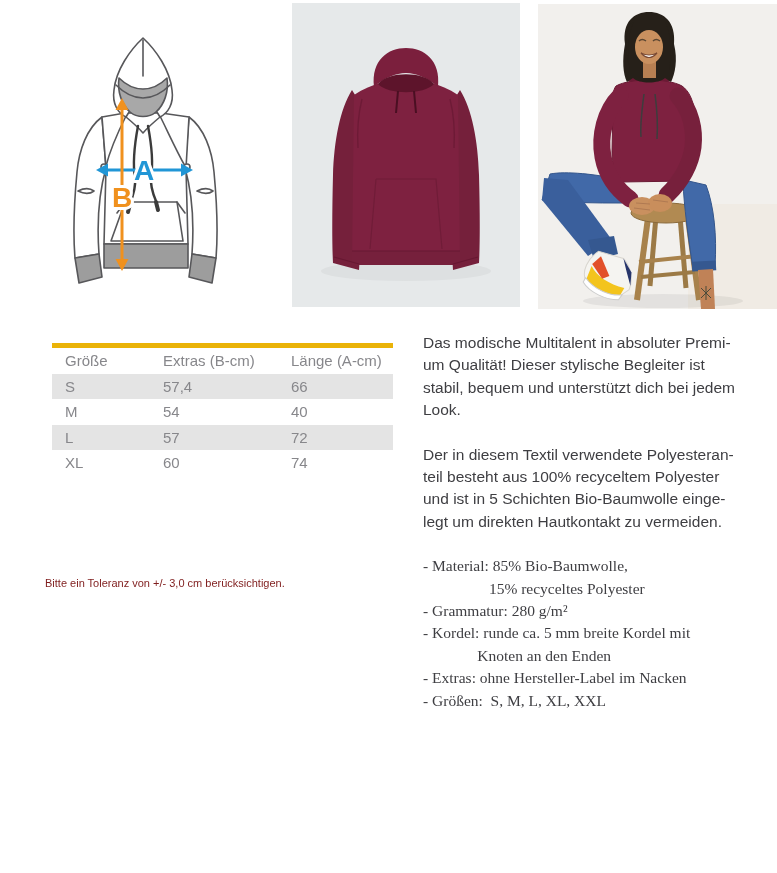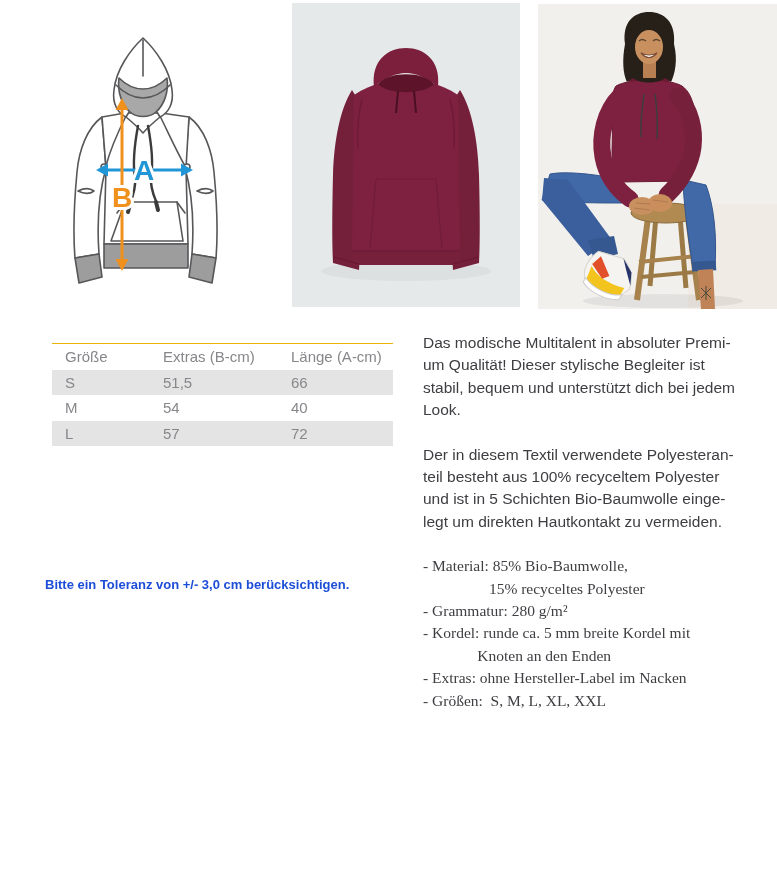--- a/index.html
+++ b/index.html
@@ -8,28 +8,28 @@
 
   
   .img-panel{position:absolute;overflow:hidden;}
   #diagram-panel{left:40px;top:10px;width:230px;height:290px;background:#ffffff;}
   #flat-panel{left:292px;top:3px;width:228px;height:304px;background:#e6e9ea;}
   #model-panel{left:538px;top:4px;width:239px;height:305px;background:#f2f0ed;}
   .img-panel svg{display:block;width:100%;height:100%;}
 
   
   #size-table{position:absolute;left:52px;top:343px;width:341px;border-collapse:collapse;
-              border-top:1px solid #eab308;font-size:15px;color:#87878b;}
+              border-top:5px solid #eab308;font-size:15px;color:#87878b;}
   #size-table th,#size-table td{font-weight:normal;text-align:left;padding:0 0 0 13px;
               height:25.6px;line-height:25.6px;white-space:nowrap;}
   #size-table col.c1{width:98px;} #size-table col.c2{width:128px;} #size-table col.c3{width:115px;}
   #size-table tr.shaded{background:#e4e4e4;}
 
   
-  #tolerance-note{position:absolute;left:45px;top:577px;font-size:13px;color:#1d4ed8;font-weight:bold;}
+  #tolerance-note{position:absolute;left:45px;top:577px;font-size:11px;color:#7f1d1d;}
 
   
   #description{position:absolute;left:423px;top:332px;width:350px;font-size:15.5px;
                line-height:22.4px;color:#3e3e42;}
   #description .para{white-space:pre-line;margin:0 0 22px 0;}
   #description .specs{white-space:pre-wrap;margin:17px 0 0 0;font-family:Liberation Serif, serif;}
   #description .para:last-of-type{margin-bottom:0;}
 
   
   .measure-label{font-family:"Liberation Sans",sans-serif;font-weight:bold;font-size:28px;
@@ -190,32 +190,37 @@
         <col class="c3">
       </colgroup>
     <tbody>
         <tr>
       <th>Größe</th>
       <th>Extras (B-cm)</th>
       <th>Länge (A-cm)</th>
     </tr>
     <tr class="shaded">
       <td>S</td>
-      <td>51,5</td>
+      <td>57,4</td>
       <td>66</td>
     </tr>
     <tr>
       <td>M</td>
       <td>54</td>
       <td>40</td>
     </tr>
     <tr class="shaded">
       <td>L</td>
       <td>57</td>
       <td>72</td>
+    </tr>
+    <tr>
+      <td>XL</td>
+      <td>60</td>
+      <td>74</td>
     </tr>
   </tbody>
     </table>
 
   <div id="tolerance-note">Bitte ein Toleranz von +/- 3,0 cm berücksichtigen.</div>
 
   <div id="description">
     <div class="para">Das modische Multitalent in absoluter Premi-
 um Qualität! Dieser stylische Begleiter ist
 stabil, bequem und unterstützt dich bei jedem

